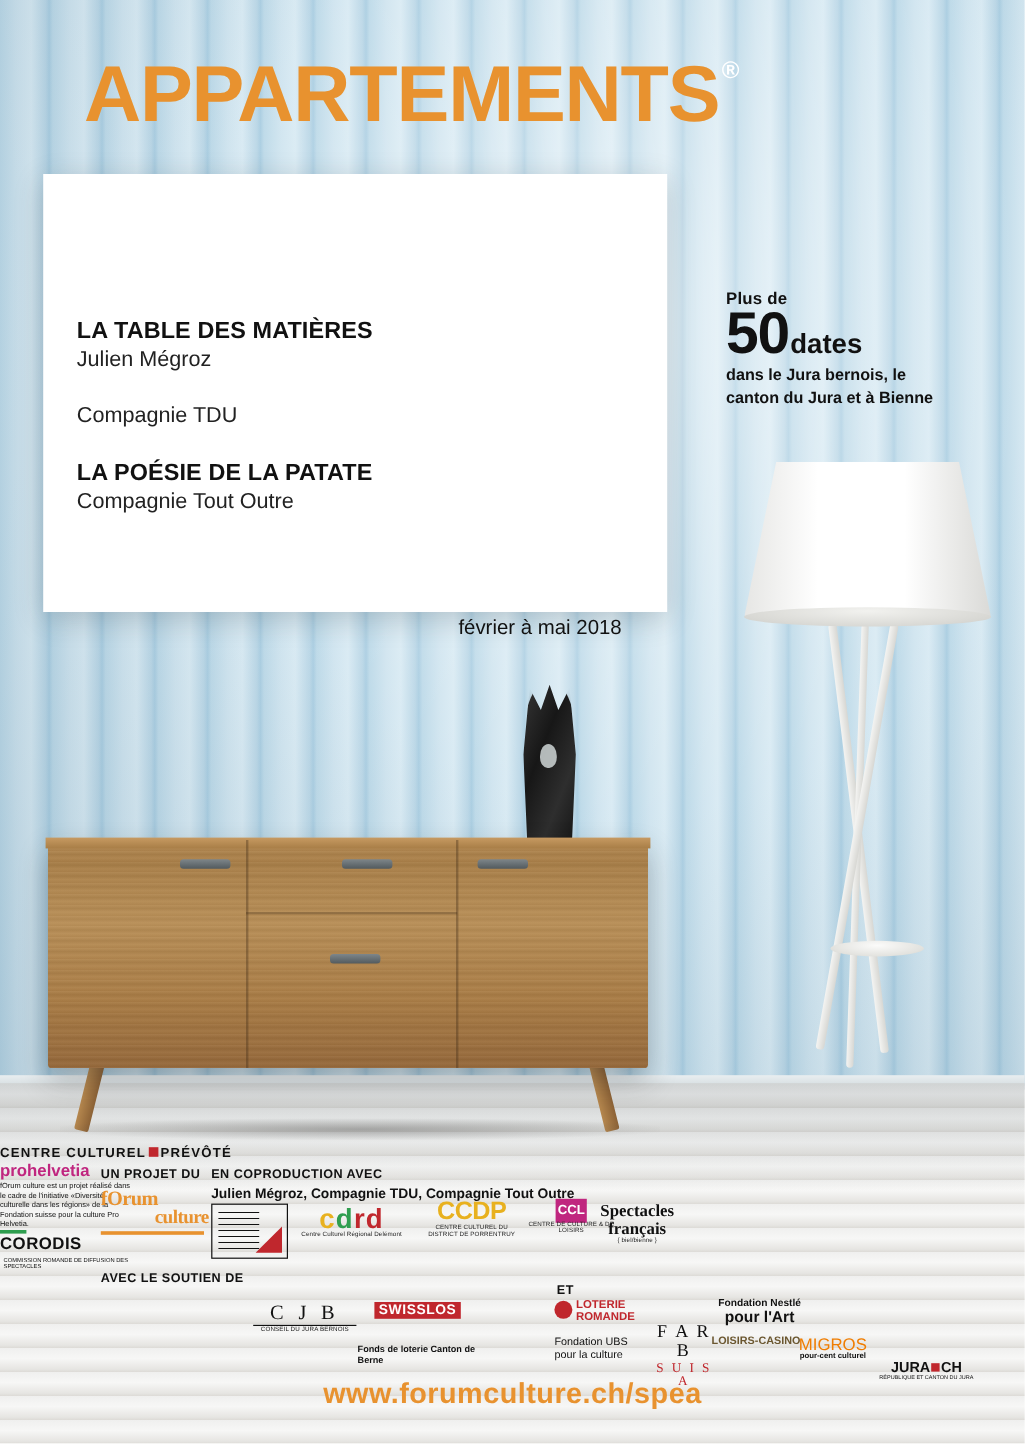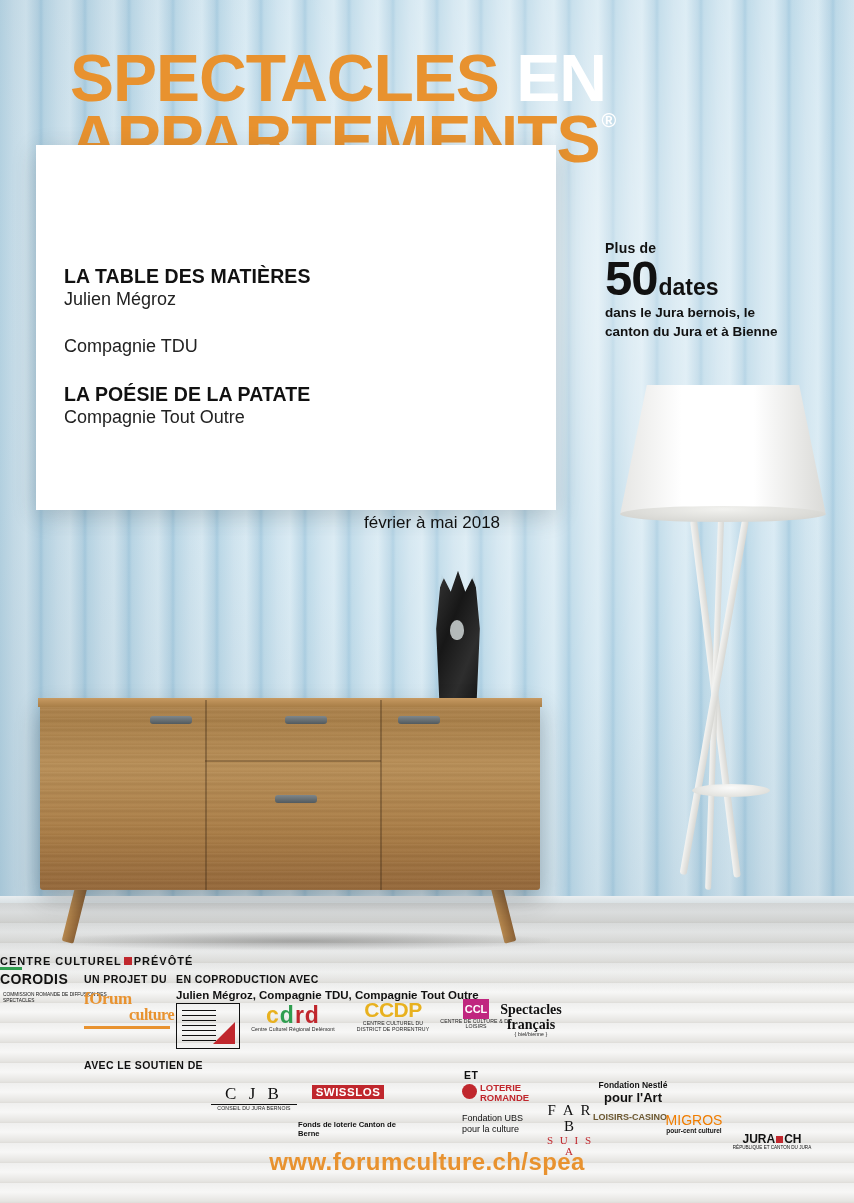--- a/index.html
+++ b/index.html
@@ -125,21 +125,21 @@
     color: #111;
     letter-spacing: 0.1px;
   }
   .show-company {
     font-size: 18px;
     color: #222;
     margin-top: 2px;
   }
   .dates-line {
     position: absolute;
-    left: 364px;
+    left: 382px;
     top: 513px;
     font-size: 17px;
     color: #111;
   }
 
   
   .plus-block {
     position: absolute;
     left: 605px;
     top: 240px;
@@ -654,24 +654,20 @@
   <div class="sb-div sb-div1"></div>
   <div class="sb-div sb-div2"></div>
   <div class="sb-hline"></div>
   <div class="handle h1"></div>
   <div class="handle h2"></div>
   <div class="handle h3"></div>
   <div class="handle h4"></div>
   <div class="sb-shadow"></div>
 
   <div class="title-block">
-    <div class="title-line">
-      <span class="t-orange">SPECTACLES</span>
-      <span class="t-white">EN</span>
-    </div>
     <div class="title-line title-line2">
       <span class="t-orange">APPARTEMENTS</span><span class="reg-mark">®</span>
     </div>
   </div>
 
   <div class="card">
     <div class="card-inner">
       <div class="show">
         <div class="show-title">LA TABLE DES MATIÈRES</div>
         <div class="show-company">Julien Mégroz</div>
@@ -739,20 +735,24 @@
     <div class="logo lg-spf">
       <div class="big">Spectacles</div>
       <div class="big">français</div>
       <div class="l-sub">{ biel/bienne }</div>
     </div>
 
     <div class="lg-prevote">
       <span>CENTRE CULTUREL</span><span class="sq"></span><span>PRÉVÔTÉ</span>
     </div>
 
+    <div class="lg-prohelvetia">
+      <div class="ph">prohelvetia</div>
+      <div class="pnote">fOrum culture est un projet réalisé dans le cadre de l'initiative «Diversité culturelle dans les régions» de la Fondation suisse pour la culture Pro Helvetia.</div>
+    </div>
 
     <div class="logo lg-cjb2">
       <div class="big">C J B</div>
       <div class="rule"></div>
       <div class="l-sub">CONSEIL DU JURA BERNOIS</div>
     </div>
 
     <div class="lg-dash"></div>
 
     <div class="logo lg-swisslos">

